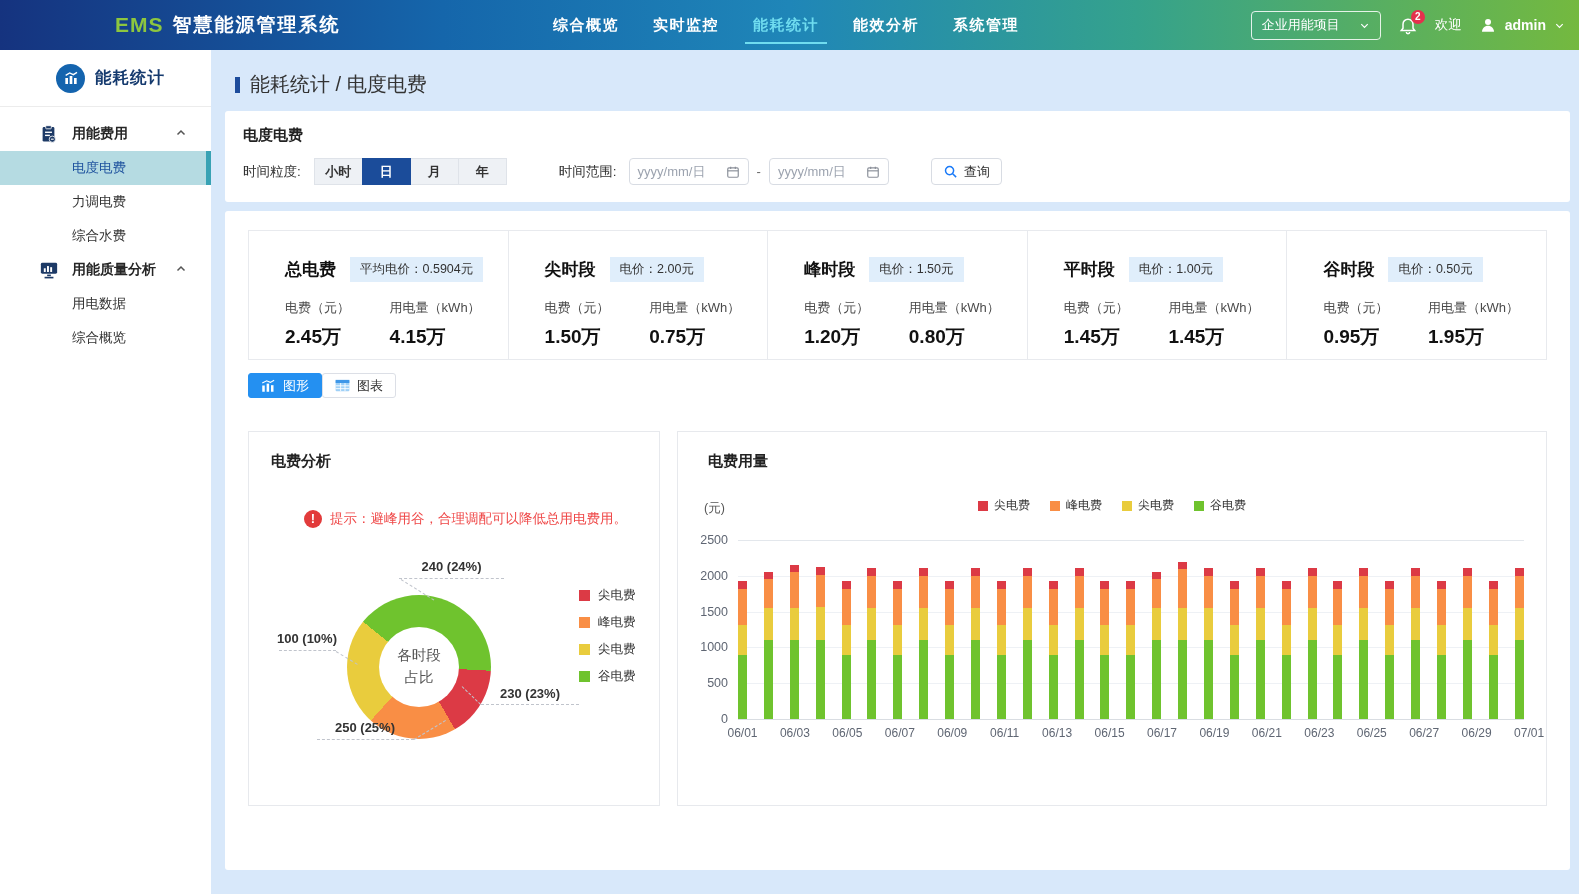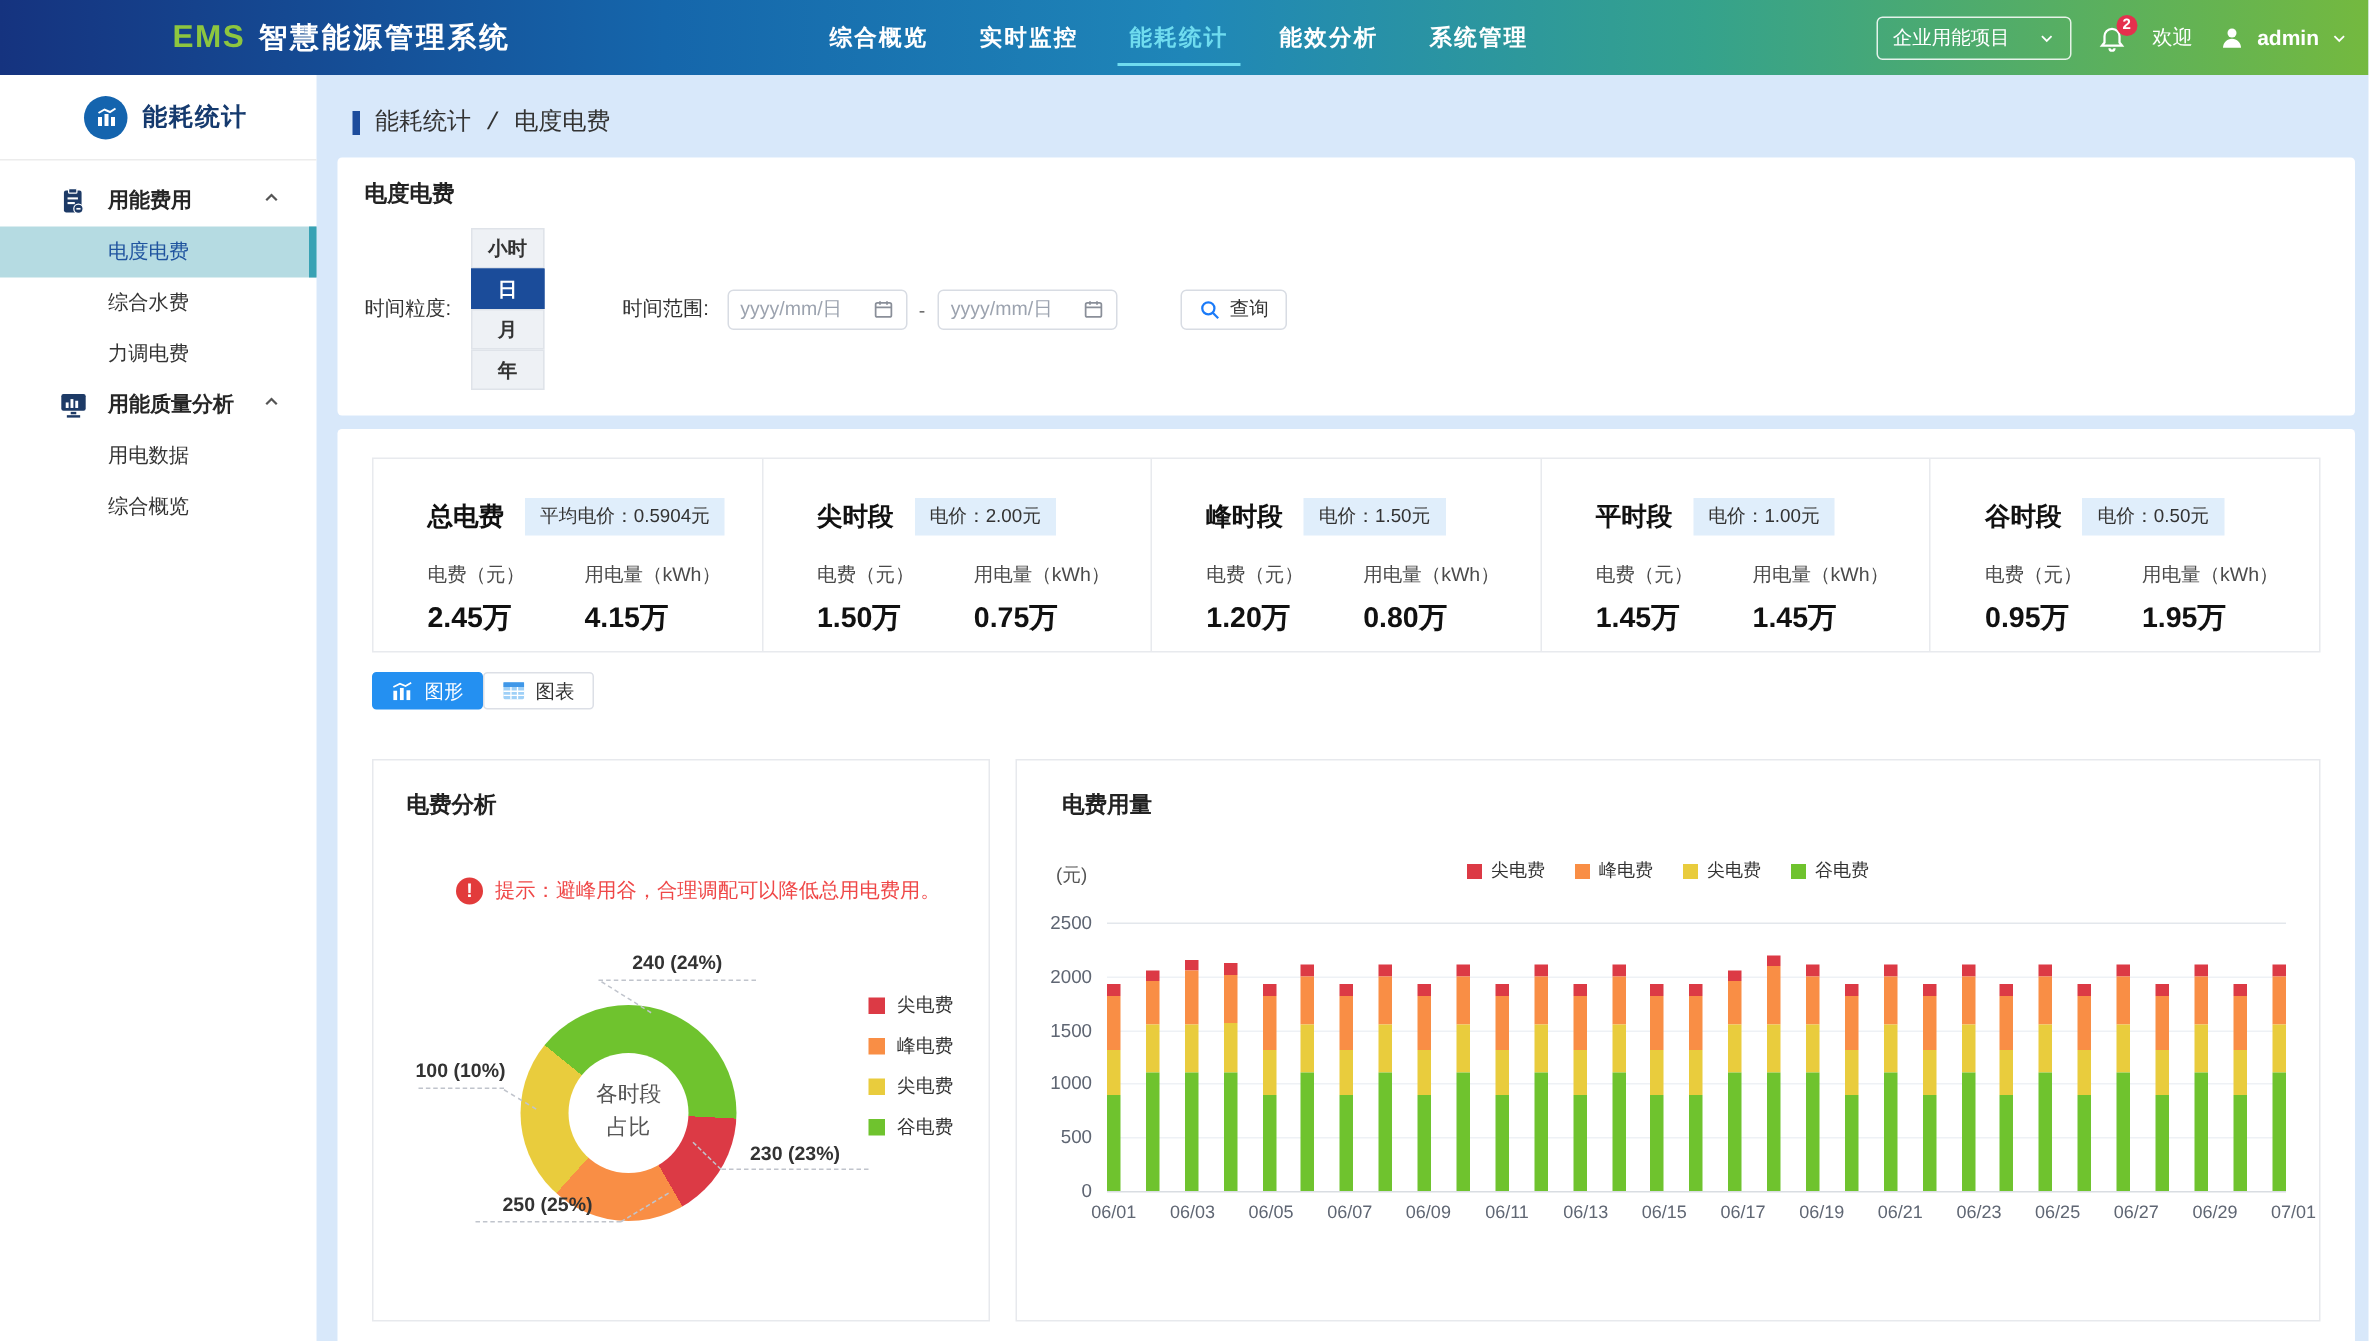--- a/index.html
+++ b/index.html
@@ -40,29 +40,29 @@
   .menu { margin-top:10px; }
   .menu-group-header { height:34px; display:flex; align-items:center; padding:0 24px 0 40px; cursor:pointer;justify-content:flex-end; }
   .menu-group-header .gicon { width:20px; display:flex; }
   .menu-group-header .glabel { margin-left:12px; font-size:14px; font-weight:bold; color:#262626; flex:1; }
   .menu-item { height:34px; line-height:34px; padding-left:72px; font-size:13.5px; color:#333; cursor:pointer; }
   .menu-item.active { background:#b5dbe2; color:#20549f; border-right:5px solid #38a2b4; }
 
   .content { flex:1; }
   .breadcrumb { padding:21px 0 13px 24px; display:flex; align-items:center; gap:10px; }
   .bc-bar { width:5px; height:16px; background:#1d4c9c; }
-  .bc-text { font-size:16px; color:#333;font-family:Liberation Mono, monospace; }
+  .bc-text { font-size:20px; color:#333; }
 
   .card { background:#fff; margin:0 14px; border-radius:3px; }
   
   .filter-card { padding:15px 18px 17px; }
   .filter-title { font-size:15px; font-weight:bold; color:#222; }
   .filter-row { margin-top:13px; display:flex; align-items:center; }
   .flabel { font-size:13.5px; color:#333; }
-  .seg { display:flex; margin-left:14px;flex-direction:column; }
+  .seg { display:flex; margin-left:14px; }
   .seg-btn { width:49px; height:27px; line-height:25px; text-align:center; font-size:13px; font-weight:bold;
     background:#eef1f5; color:#333; border:1px solid #dfe3e9; margin-left:-1px; cursor:pointer; }
   .seg-btn.active { background:#1b4c9a; color:#fff; border-color:#1b4c9a; position:relative; z-index:1; }
   .range-label { margin-left:52px; }
   .date-input { margin-left:12px; width:120px; height:27px; border:1px solid #d8dce3; border-radius:4px;
     display:flex; align-items:center; justify-content:space-between; padding:0 8px; background:#fff; cursor:text; }
   .date-ph { color:#9ca3af; font-size:13px; }
   .dash { margin:0 8px; color:#666; font-size:13px; }
   .query-btn { margin-left:42px; width:71px; height:27px; border:1px solid #d8dce3; border-radius:4px; background:#fff;
     display:flex; align-items:center; justify-content:center; gap:6px; font-size:13px; color:#333; cursor:pointer; }
@@ -192,22 +192,22 @@
               <circle cx="17.5" cy="20.5" r="4.5" fill="#1d3a66" stroke="#fff" stroke-width="1.2"></circle>
               <rect x="15.5" y="19.7" width="4" height="1.6" fill="#fff"></rect>
             </svg>
           </span>
           <span class="glabel">用能费用</span>
           <span><svg width="12" height="12" viewBox="0 0 24 24" fill="none" stroke="#555" stroke-width="3">
               <polyline points="5,15 12,8 19,15"></polyline>
             </svg></span>
         </div>
         <div class="menu-item active">电度电费</div>
+        <div class="menu-item">力调电费</div>
         <div class="menu-item">综合水费</div>
-        <div class="menu-item">力调电费</div>
         <div class="menu-group-header">
           <span class="gicon">
             <svg width="18" height="17" viewBox="0 0 24 23">
               <rect x="1" y="1" width="22" height="15" rx="2" fill="#1d3a66"></rect>
               <rect x="5" y="8.5" width="2.6" height="5" fill="#fff"></rect>
               <rect x="9.3" y="5.5" width="2.6" height="8" fill="#fff"></rect>
               <rect x="13.6" y="7" width="2.6" height="6.5" fill="#fff"></rect>
               <rect x="9.5" y="17" width="5" height="2.2" fill="#1d3a66"></rect>
               <rect x="6" y="20" width="12" height="2.2" fill="#1d3a66"></rect>
             </svg>

